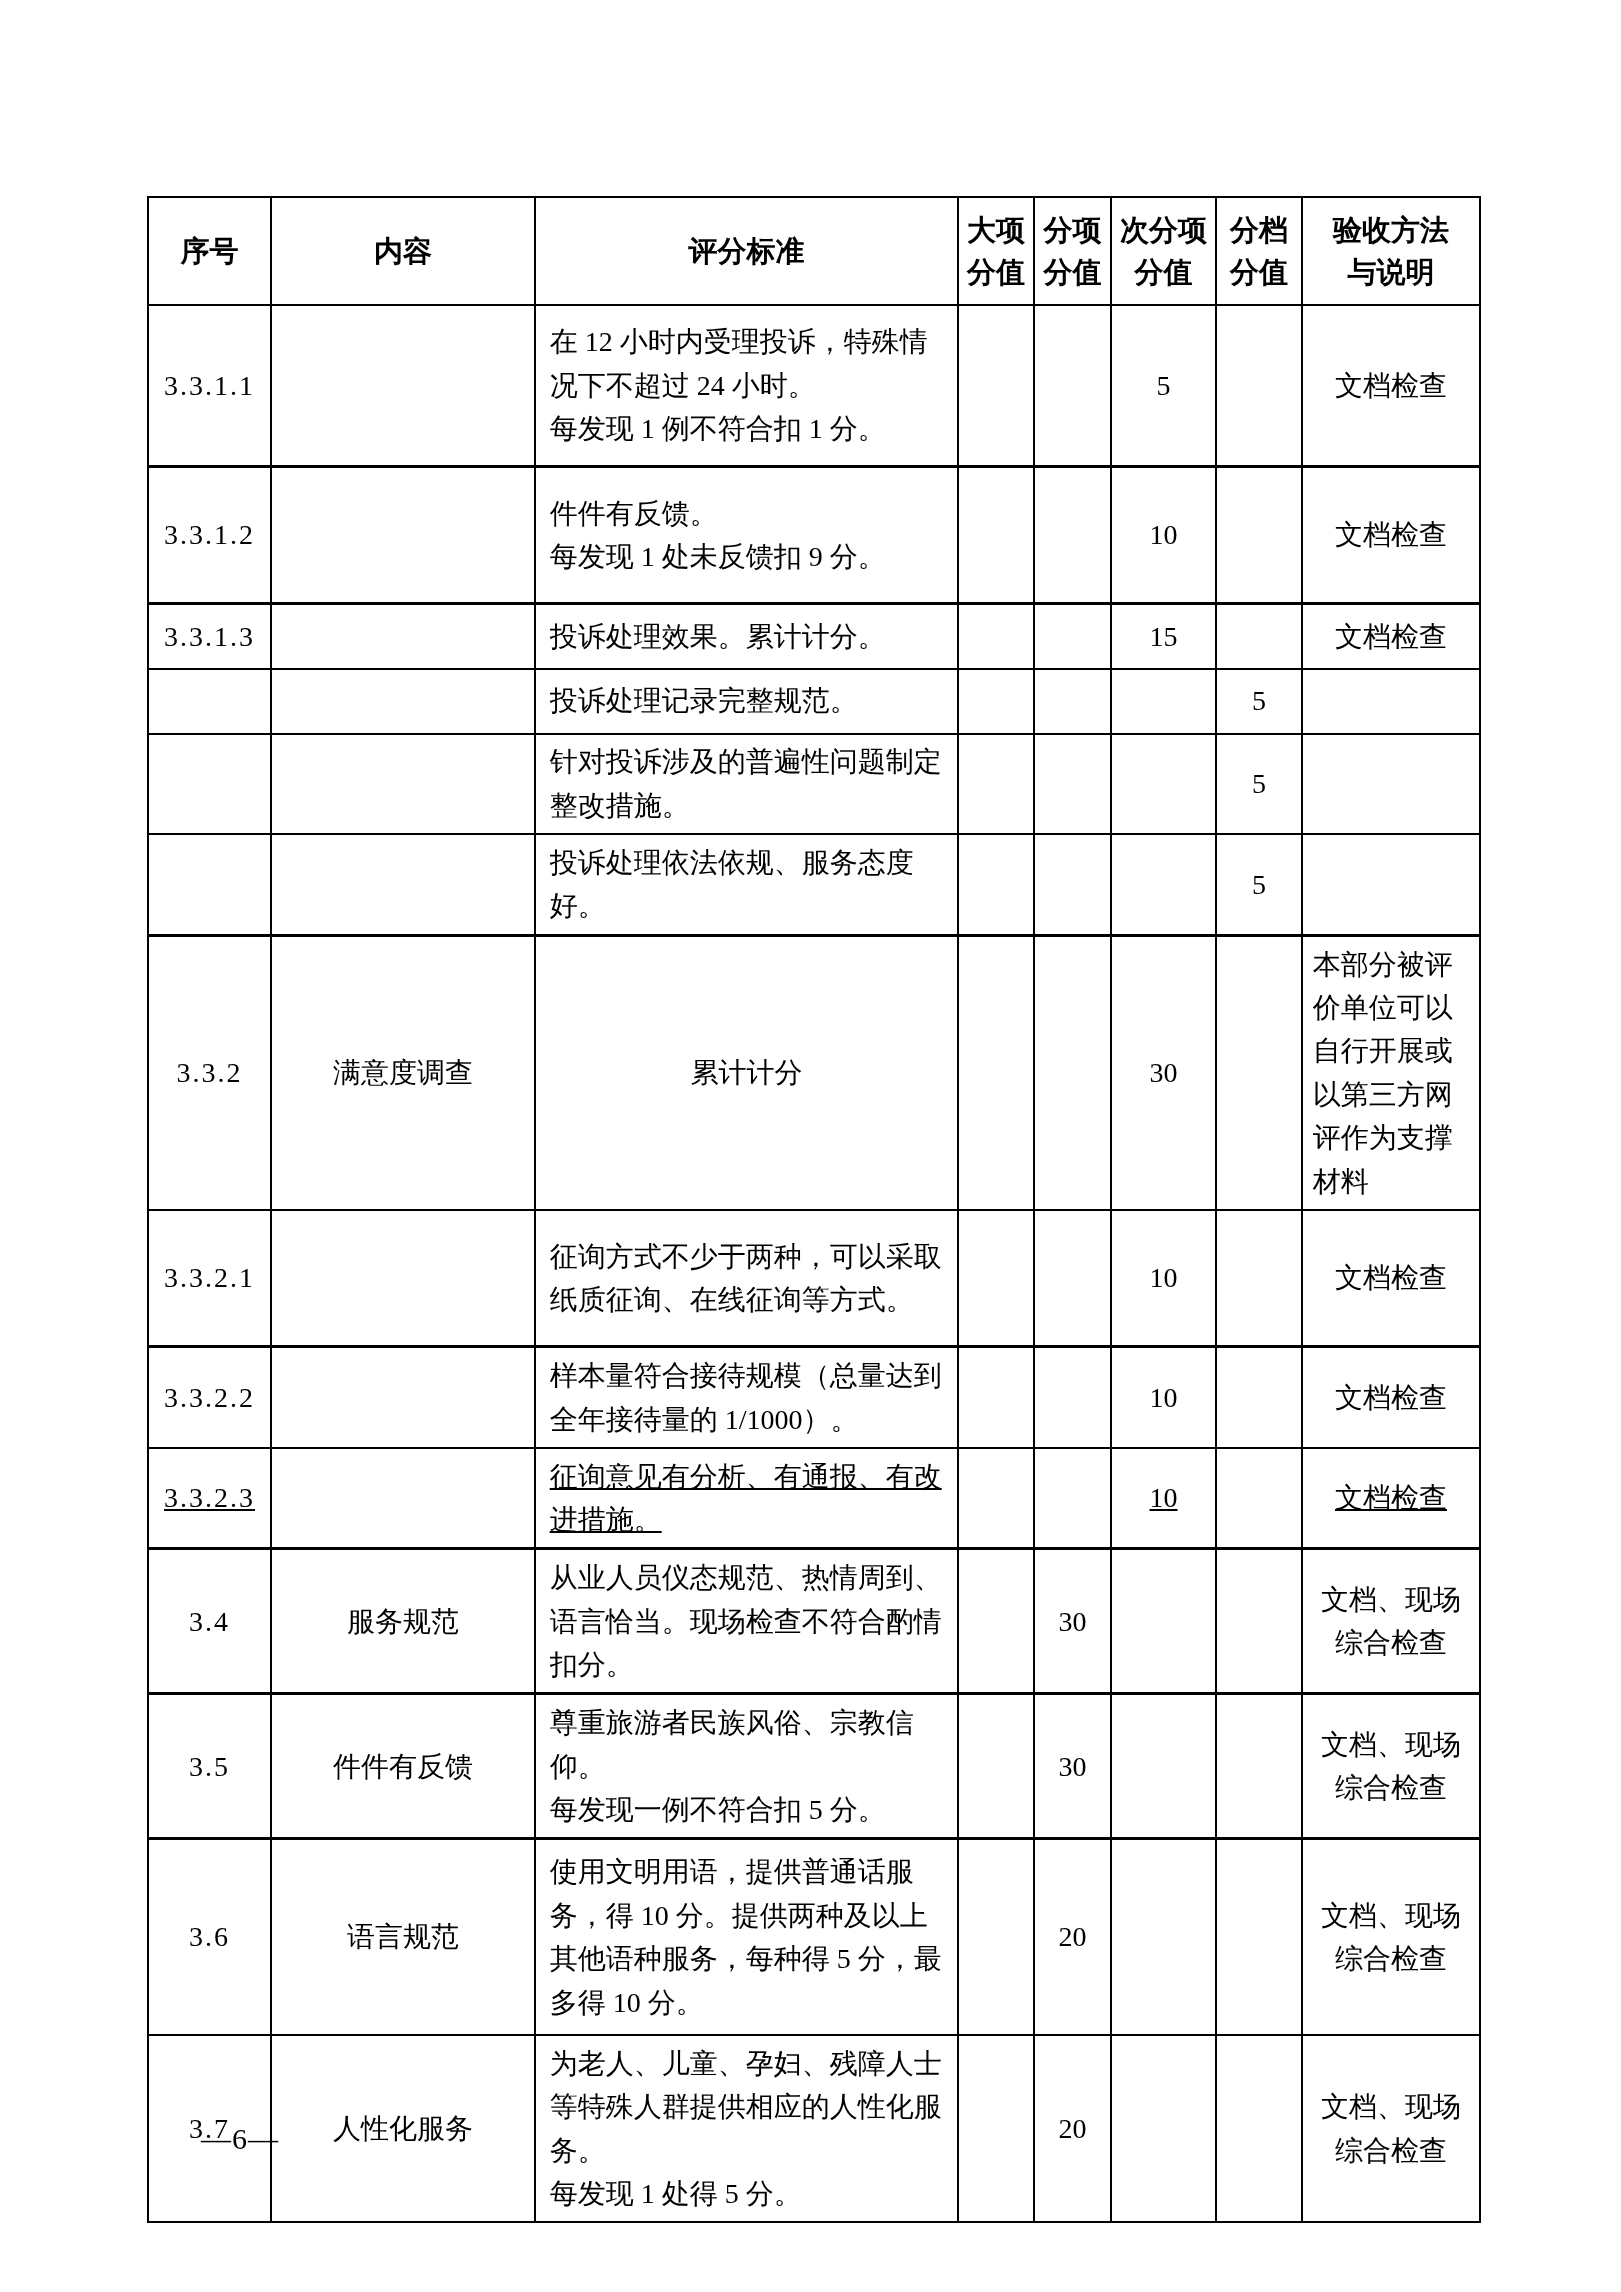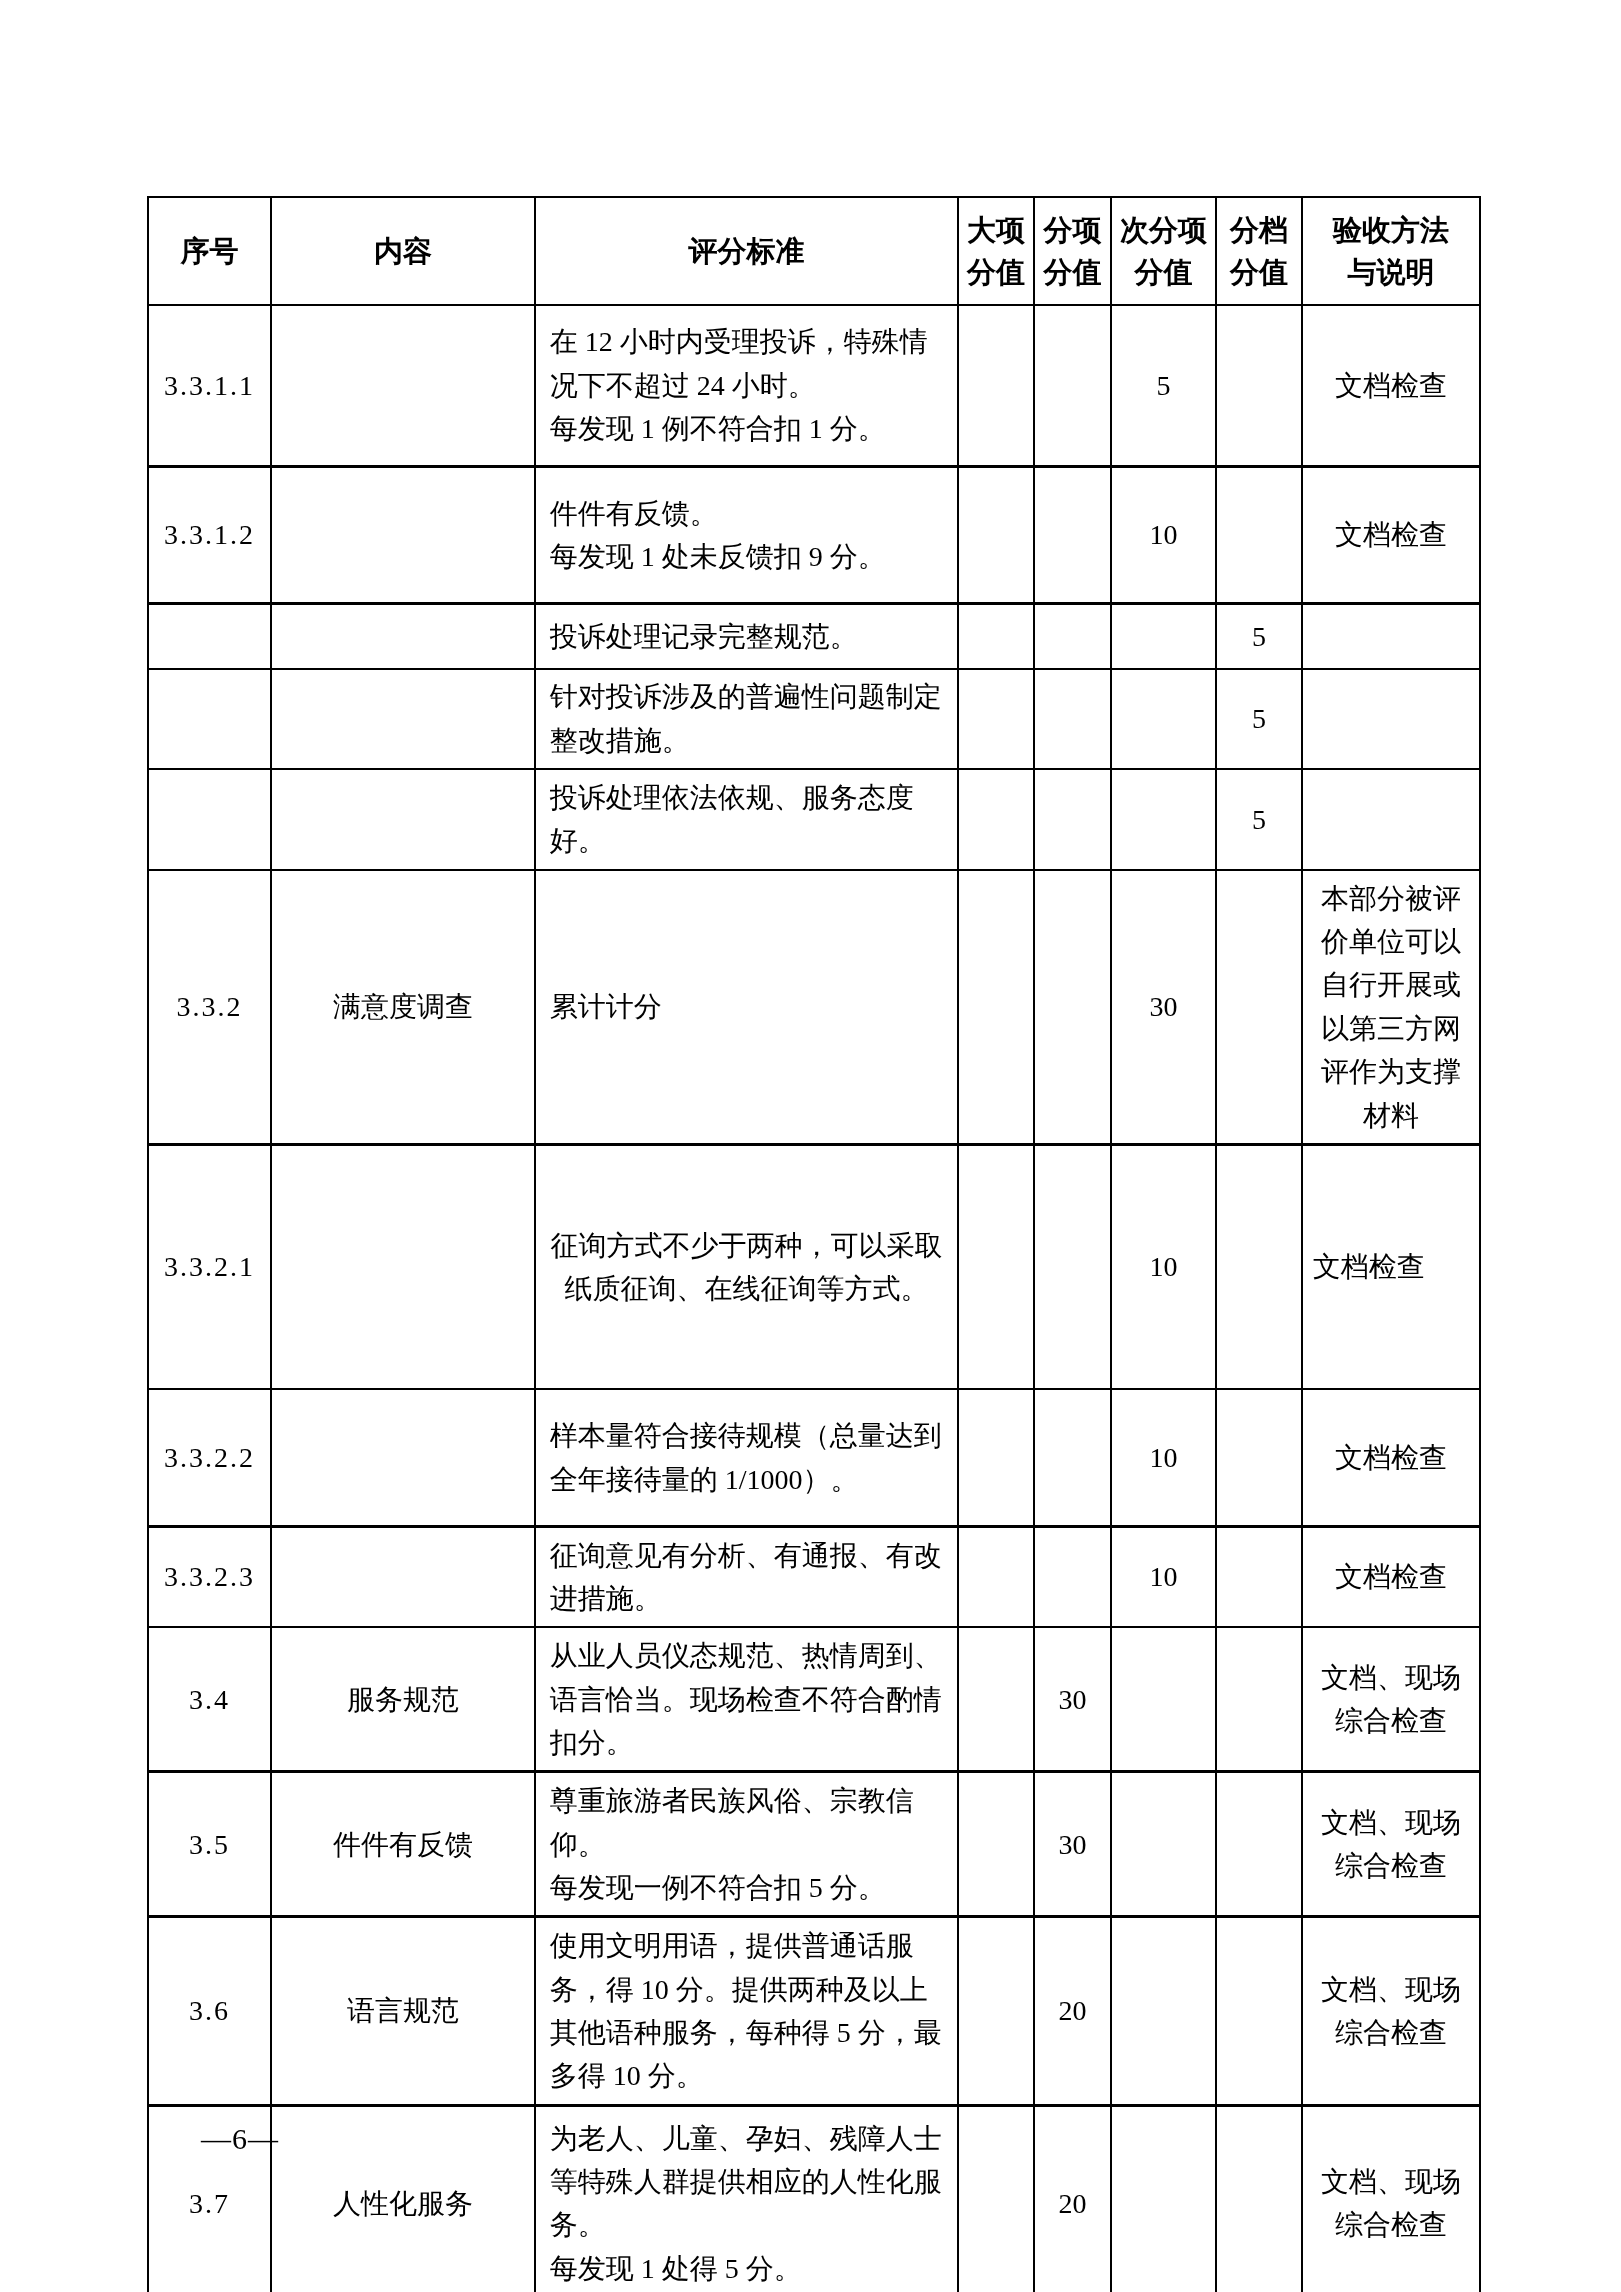--- a/index.html
+++ b/index.html
@@ -60,21 +60,21 @@
   
   tbody tr:nth-child(1)  { height: 162px; }
   tbody tr:nth-child(2)  { height: 137px; }
   tbody tr:nth-child(3)  { height: 65px;  }
   tbody tr:nth-child(4)  { height: 65px;  }
   tbody tr:nth-child(5)  { height: 98px; }
   tbody tr:nth-child(6)  { height: 94px;  }
   tbody tr:nth-child(7)  { height: 245px; }
   tbody tr:nth-child(8)  { height: 137px; }
   tbody tr:nth-child(9)  { height: 94px;  }
-  tbody tr:nth-child(10) { height: 94px;  }
+  tbody tr:nth-child(10) { height: 94px; text-decoration: underline;  }
   tbody tr:nth-child(11) { height: 137px; }
   tbody tr:nth-child(12) { height: 137px; }
   tbody tr:nth-child(13) { height: 196px; }
   tbody tr:nth-child(14) { height: 167px; }
 
   
   tbody tr:nth-child(1) td,
   tbody tr:nth-child(2) td,
   tbody tr:nth-child(6) td,
   tbody tr:nth-child(8) td,
@@ -170,20 +170,34 @@
           </td>
           <td class="cell-major"></td>
           <td class="cell-sub"></td>
           <td class="cell-subsub">10</td>
           <td class="cell-tier"></td>
           <td class="cell-method">
             <div class="crit-par">文档检查</div>
           </td>
         </tr>
         <tr>
+          <td class="cell-seq">3.3.1.3</td>
+          <td class="cell-content"></td>
+          <td class="cell-criteria">
+            <div class="crit-par">投诉处理效果。累计计分。</div>
+          </td>
+          <td class="cell-major"></td>
+          <td class="cell-sub"></td>
+          <td class="cell-subsub">15</td>
+          <td class="cell-tier"></td>
+          <td class="cell-method">
+            <div class="crit-par">文档检查</div>
+          </td>
+        </tr>
+        <tr>
           <td class="cell-seq"></td>
           <td class="cell-content"></td>
           <td class="cell-criteria">
             <div class="crit-par">投诉处理记录完整规范。</div>
           </td>
           <td class="cell-major"></td>
           <td class="cell-sub"></td>
           <td class="cell-subsub"></td>
           <td class="cell-tier">5</td>
           <td class="cell-method"></td>

